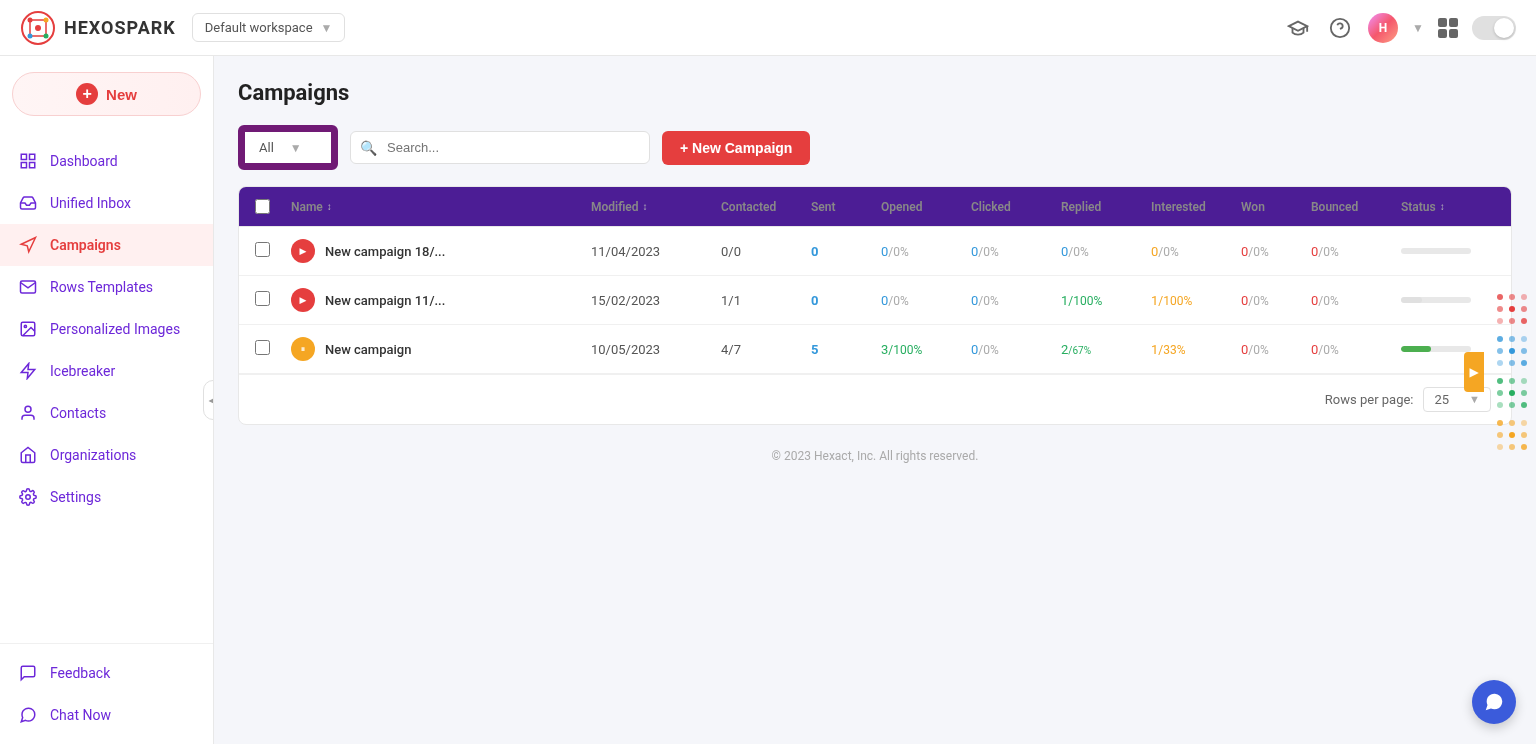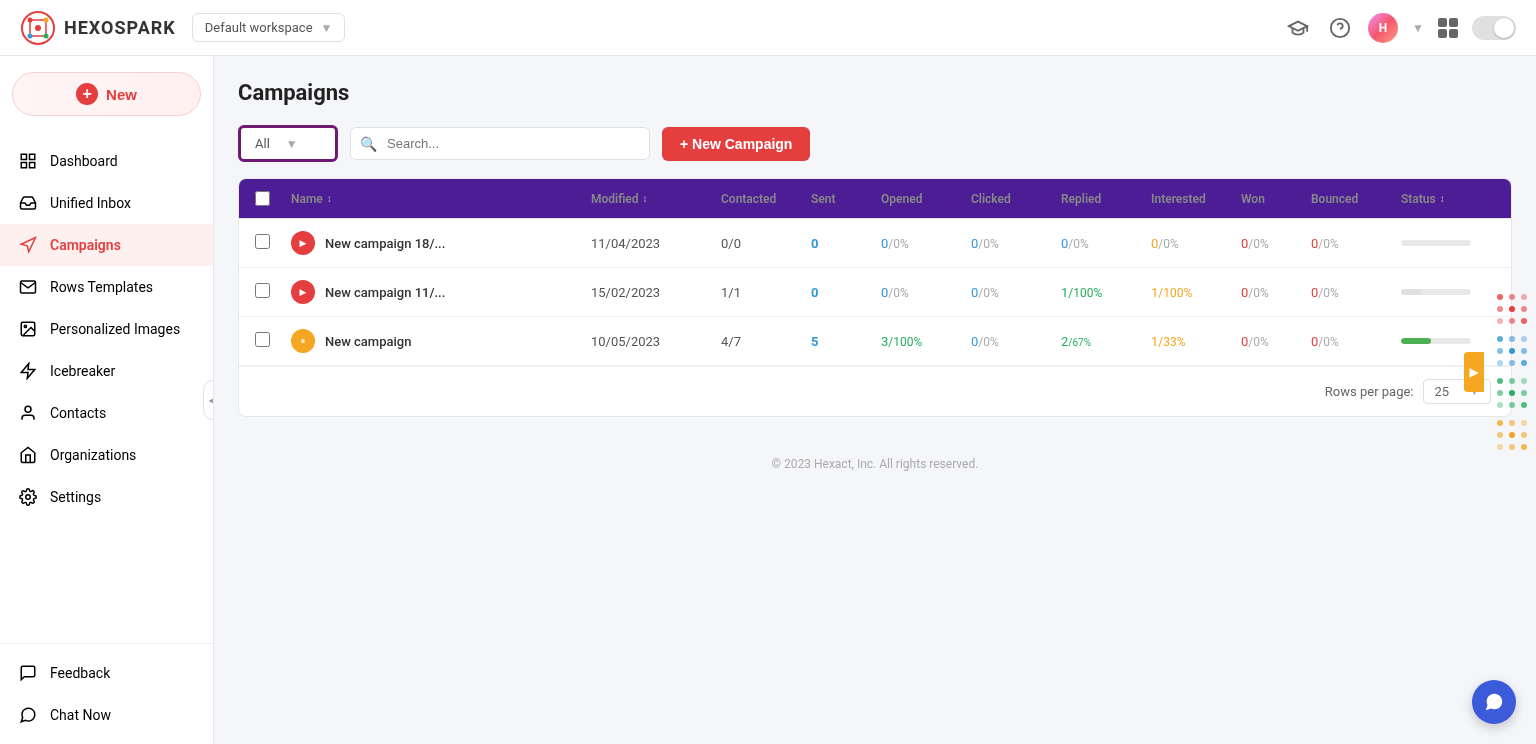--- a/index.html
+++ b/index.html
@@ -21,32 +21,32 @@
     .grid-dot { background: #666; border-radius: 2px; }
 
     
     .main-layout { display: flex; flex: 1; overflow: hidden; }
 
     
     .sidebar { width: 214px; background: #fff; border-right: 1px solid #e8e8e8; display: flex; flex-direction: column; overflow-y: auto; flex-shrink: 0; position: relative; }
     .new-btn { margin: 16px 12px; background: linear-gradient(to right, #fff5f5, #fff0f0); border: 1.5px solid #f8d0d0; border-radius: 24px; padding: 10px 20px; display: flex; align-items: center; justify-content: center; gap: 8px; cursor: pointer; font-weight: 600; color: #e53e3e; font-size: 15px; }
     .new-btn-plus { width: 22px; height: 22px; background: #e53e3e; border-radius: 50%; color: white; display: flex; align-items: center; justify-content: center; font-size: 16px; font-weight: bold; }
     .sidebar-nav { flex: 1; padding: 8px 0; }
-    .nav-item { display: flex; align-items: center; gap: 12px; padding: 11px 18px; cursor: pointer; color: #000000; border-radius: 0; transition: background 0.15s; }
+    .nav-item { display: flex; align-items: center; gap: 12px; padding: 11px 18px; cursor: pointer; color: #6d28d9; border-radius: 0; transition: background 0.15s; }
     .nav-item.active { background: #fff0f0; color: #e53e3e; font-weight: 600; }
     .nav-item-icon { width: 20px; height: 20px; display: flex; align-items: center; justify-content: center; flex-shrink: 0; }
     .nav-item-label { font-size: 14px; }
     .sidebar-bottom { border-top: 1px solid #f0f0f0; padding: 8px 0; }
     .collapse-btn { position: absolute; right: -10px; top: 50%; transform: translateY(-50%); width: 20px; height: 40px; background: #fff; border: 1px solid #e0e0e0; border-radius: 10px; display: flex; align-items: center; justify-content: center; cursor: pointer; z-index: 10; color: #999; font-size: 12px; }
 
     
     .content { flex: 1; overflow-y: auto; padding: 24px; }
     .page-title { font-size: 22px; font-weight: 700; color: #222; margin-bottom: 20px; }
     .toolbar { display: flex; align-items: center; gap: 12px; margin-bottom: 16px; }
-    .filter-select { border: 3px solid #701a75; border-radius: 6px; padding: 8px 14px; font-size: 13px; color: #555; background: white; min-width: 100px; display: flex; align-items: center; gap: 8px; cursor: pointer; }
+    .filter-select { border: 7px solid #701a75; border-radius: 6px; padding: 8px 14px; font-size: 13px; color: #555; background: white; min-width: 100px; display: flex; align-items: center; gap: 8px; cursor: pointer; }
     .search-wrapper { position: relative; max-width: 300px; flex: 1; }
     .search-wrapper input { width: 100%; border: 1px solid #e0e0e0; border-radius: 6px; padding: 8px 14px 8px 36px; font-size: 13px; color: #555; outline: none; }
     .search-icon-pos { position: absolute; left: 10px; top: 50%; transform: translateY(-50%); color: #aaa; font-size: 14px; }
     .new-campaign-btn { background: #e53e3e; color: white; border: none; border-radius: 6px; padding: 9px 18px; font-size: 14px; font-weight: 600; cursor: pointer; display: flex; align-items: center; gap: 6px; }
 
     
     .campaigns-table { background: white; border-radius: 8px; border: 1px solid #e8e8e8; overflow: hidden; }
     .table-header { display: grid; grid-template-columns: 36px 300px 130px 90px 70px 90px 90px 90px 90px 70px 90px 100px; align-items: center; padding: 12px 16px; border-bottom: 1px solid #e8e8e8; background: #4c1d95; }
     .th { font-size: 12px; color: #888; font-weight: 600; display: flex; align-items: center; gap: 4px; }
     .th-sort { font-size: 10px; color: #bbb; }
@@ -54,21 +54,21 @@
     .table-row:last-child { border-bottom: none; }
     .campaign-name-cell { display: flex; align-items: center; gap: 10px; }
     .status-play { width: 24px; height: 24px; background: #e53e3e; border-radius: 50%; display: flex; align-items: center; justify-content: center; color: white; font-size: 9px; flex-shrink: 0; }
     .status-pause { width: 24px; height: 24px; background: #f5a623; border-radius: 50%; display: flex; align-items: center; justify-content: center; color: white; font-size: 9px; flex-shrink: 0; }
     .campaign-name-text { color: #333; font-weight: 500; font-size: 13px; }
     .td { font-size: 13px; color: #555; }
     .td-blue { color: #3498db; font-weight: 700; }
     .progress-bar-wrapper { width: 70px; height: 6px; background: #e8e8e8; border-radius: 3px; overflow: hidden; }
     .progress-bar { height: 100%; border-radius: 3px; }
     .footer-row { display: flex; justify-content: flex-end; align-items: center; padding: 12px 20px; gap: 10px; font-size: 13px; color: #666; border-top: 1px solid #f0f0f0; }
-    .copyright { text-align: center; color: #aaa; font-size: 12px; margin-top: 40px; }
+    .copyright { text-align: center; color: #aaa; font-size: 12px; margin-top: 24px; }
 
     
     .right-floats { position: fixed; right: 0; top: 50%; transform: translateY(-50%); display: flex; flex-direction: column; gap: 6px; padding: 8px 6px; }
 
     
     .chat-bubble { position: fixed; bottom: 20px; right: 20px; width: 44px; height: 44px; background: #3b5bdb; border-radius: 50%; display: flex; align-items: center; justify-content: center; color: white; font-size: 20px; cursor: pointer; box-shadow: 0 4px 12px rgba(0,0,0,0.2); }
 
     
     .right-arrow { position: fixed; right: 52px; top: 50%; transform: translateY(-50%); background: #f5a623; color: white; width: 20px; height: 40px; border-radius: 4px 0 0 4px; display: flex; align-items: center; justify-content: center; cursor: pointer; font-size: 12px; }
 

